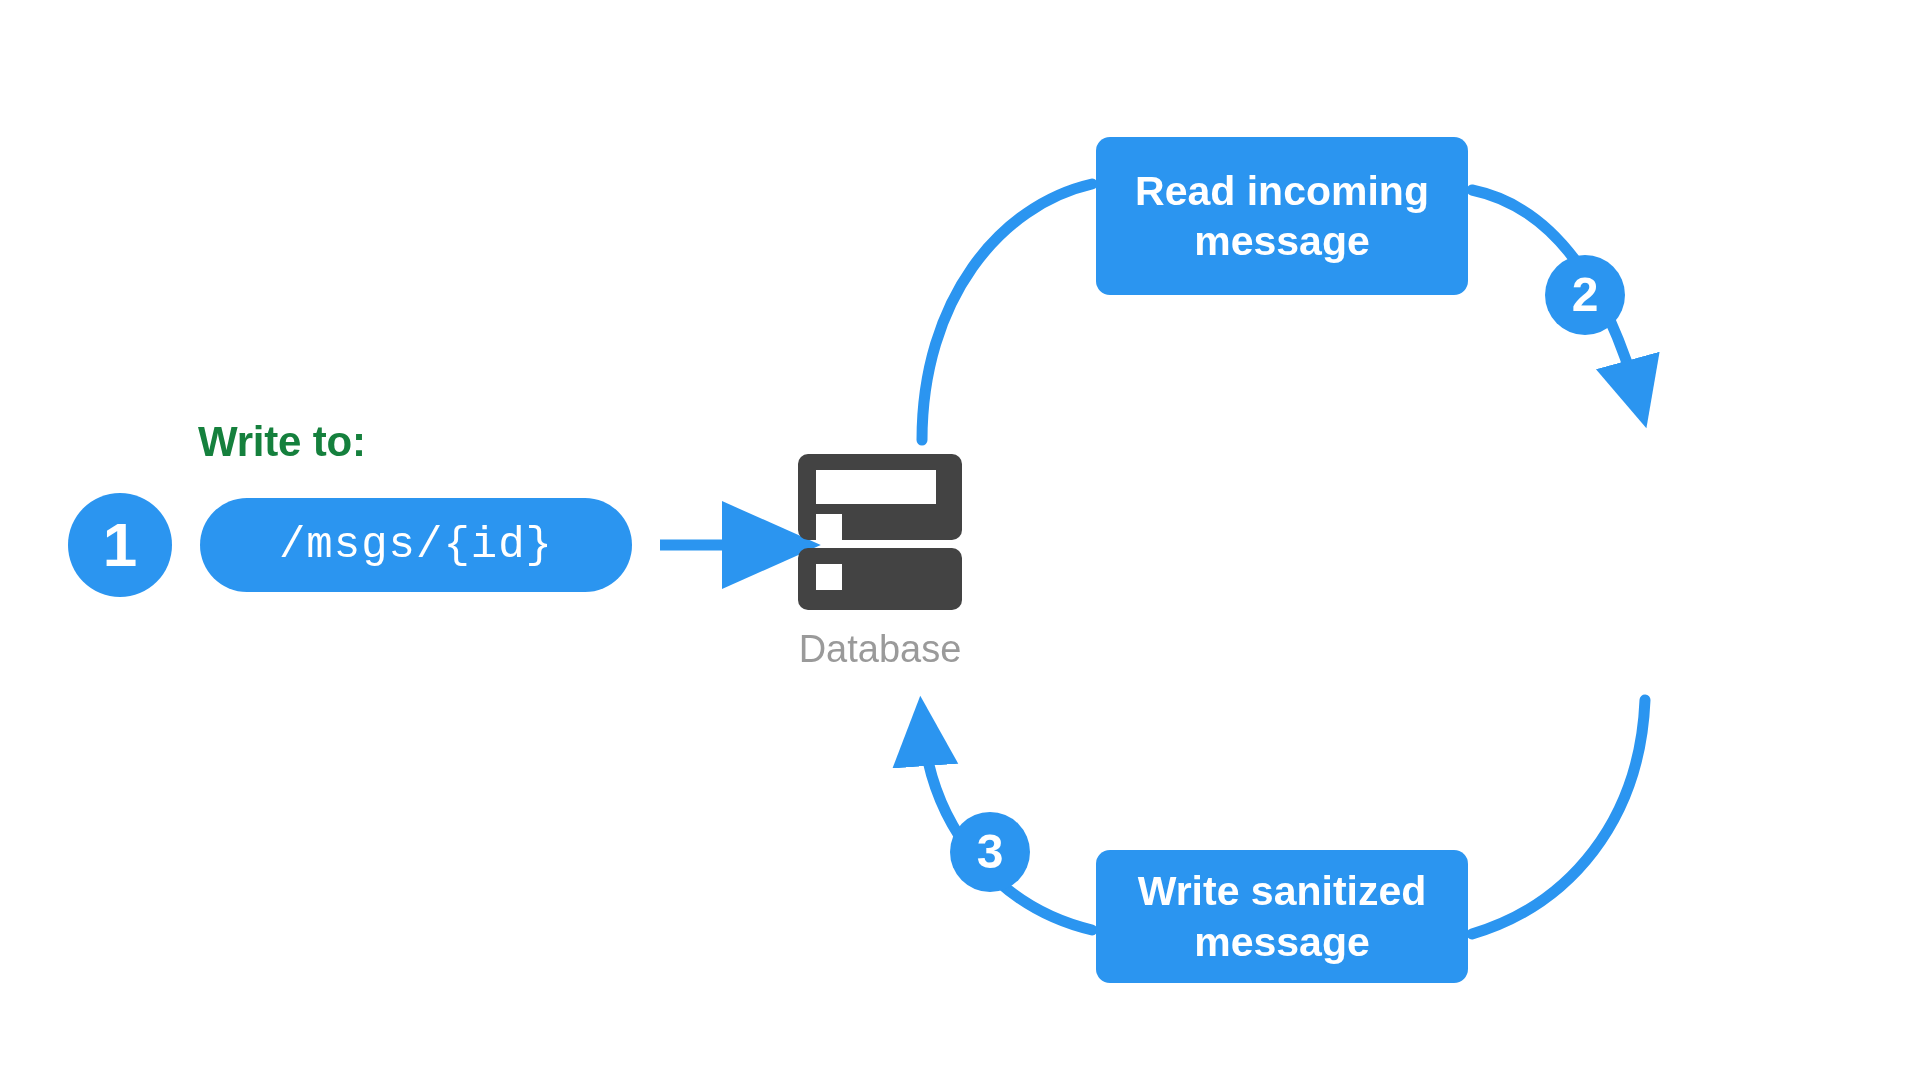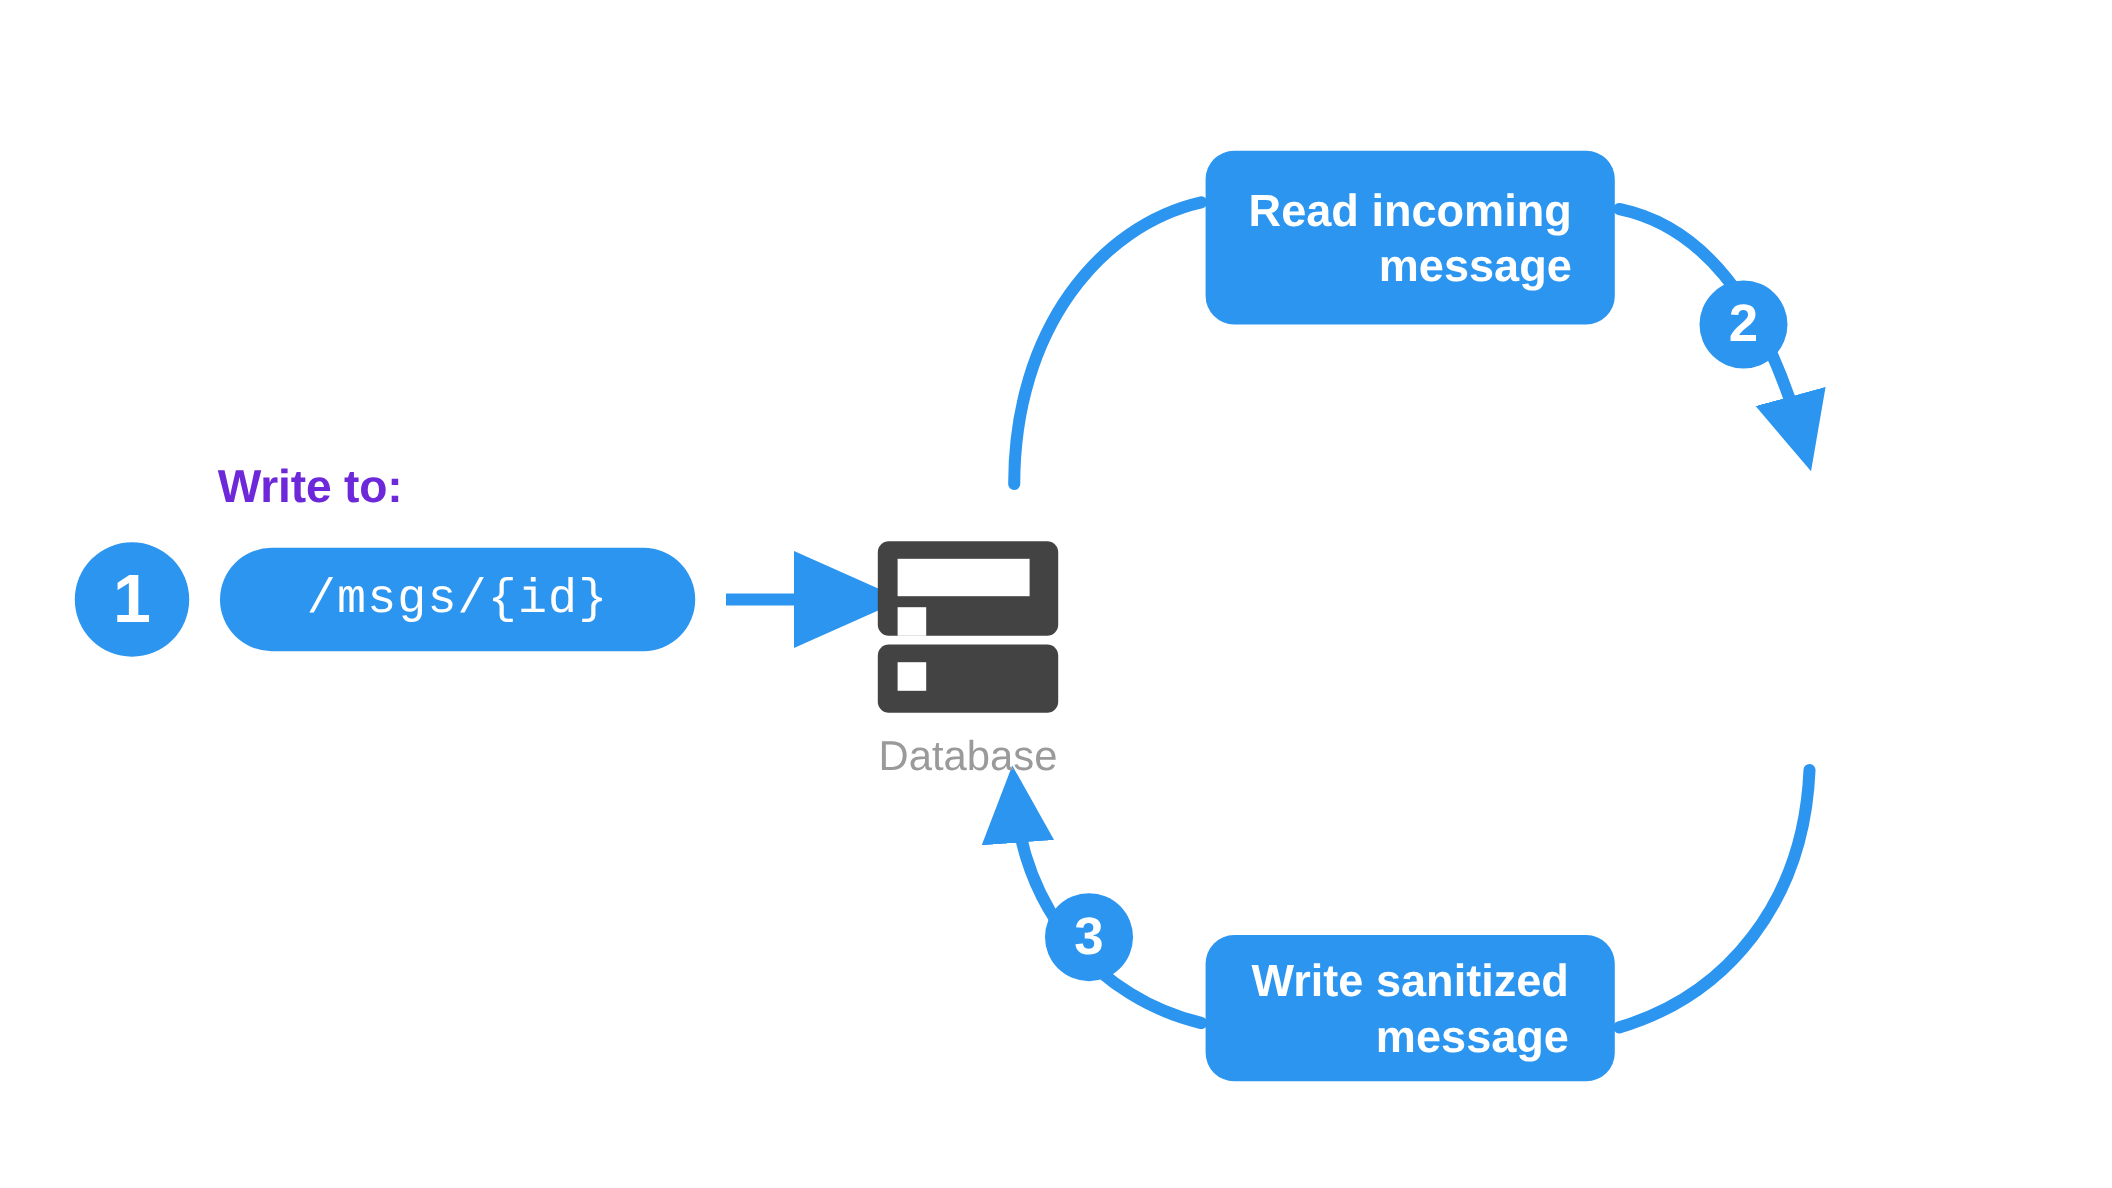--- a/index.html
+++ b/index.html
@@ -45,21 +45,21 @@
   }
   #badge-1 { left: 68px;   top: 493px; width: 104px; height: 104px; font-size: 62px; }
   #badge-2 { left: 1545px; top: 255px; width: 80px;  height: 80px;  font-size: 48px; }
   #badge-3 { left: 950px;  top: 812px; width: 80px;  height: 80px;  font-size: 48px; }
 
   
   #write-to-label {
     position: absolute;
     left: 198px;
     top: 418px;
-    color: #6d28d9;
+    color: #15803d;
     font-size: 42px;
     font-weight: bold;
     letter-spacing: -0.2px;
     white-space: nowrap;
   }
 
   
   #path-pill {
     position: absolute;
     left: 200px;
@@ -75,26 +75,26 @@
     font-family: "Liberation Mono", monospace;
     font-size: 44px;
     letter-spacing: 1px;
     white-space: nowrap;
   }
 
   
   .action-card {
     position: absolute;
     background: #2b95f0;
-    border-radius: 26px;
+    border-radius: 14px;
     color: #ffffff;
     display: flex;
     align-items: center;
     justify-content: center;
-    text-align: right;
+    text-align: center;
     font-family: "Liberation Sans", sans-serif;
     font-weight: bold;
     font-size: 41px;
     line-height: 1.22;
     padding: 0 26px;
     box-sizing: border-box;
   }
   #card-read  { left: 1096px; top: 137px; width: 372px; height: 158px; }
   #card-write { left: 1096px; top: 850px; width: 372px; height: 133px; }
 
@@ -105,21 +105,21 @@
     flex-direction: column;
     align-items: center;
   }
   .node-caption {
     margin-top: 12px;
     color: #9a9a9a;
     font-size: 38px;
     font-family: "Liberation Sans", sans-serif;
     white-space: nowrap;
   }
-  #node-database { left: 770px;  top: 490px; width: 220px; }
+  #node-database { left: 770px;  top: 452px; width: 220px; }
   #node-functions{ left: 1540px; top: 455px; width: 220px; }
 </style>
 </head>
 <body>
 
 <div id="canvas">
 
   <svg id="edges" viewBox="0 0 1920 1080">
     <defs>
       <marker id="arrow-straight" markerWidth="10" markerHeight="10" refX="6.2" refY="4" orient="auto" markerUnits="strokeWidth">

